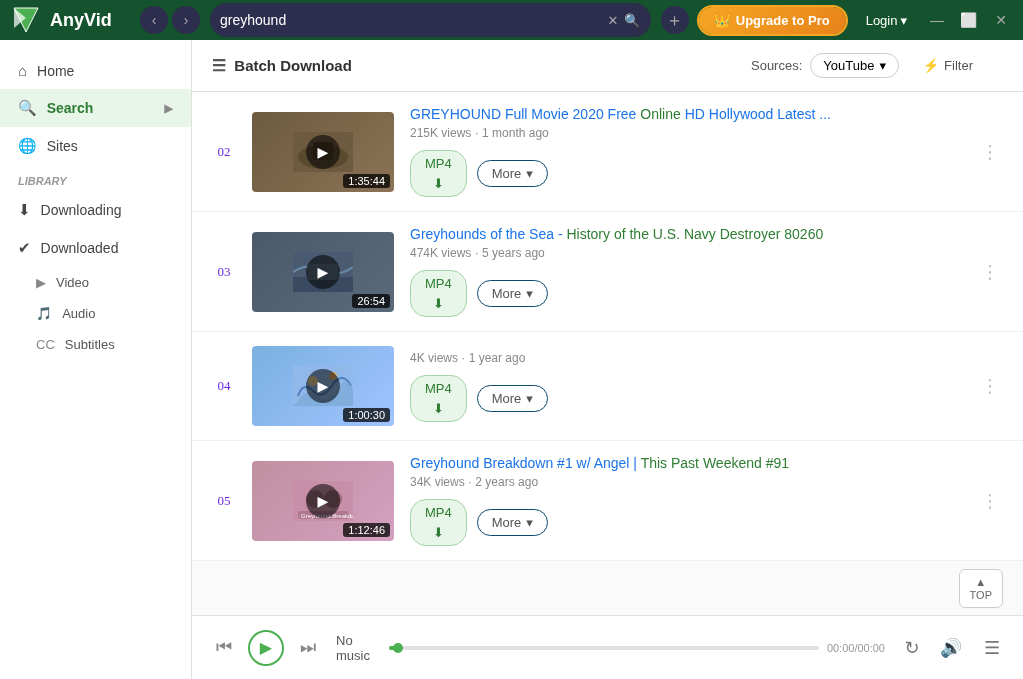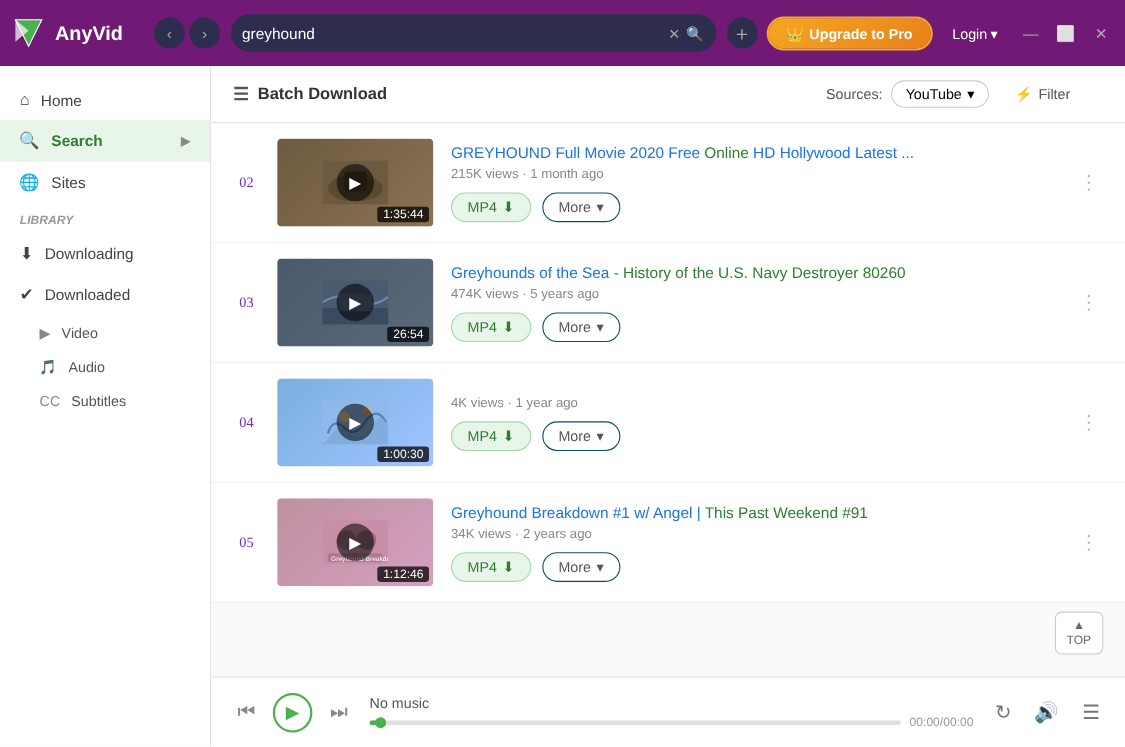--- a/index.html
+++ b/index.html
@@ -1,24 +1,24 @@
 <!DOCTYPE html>
 <html><head>
   <meta charset="utf-8">
   <style>
     * { box-sizing: border-box; margin: 0; padding: 0; font-family: 'Segoe UI', Arial, sans-serif; }
     body { width: 1023px; height: 679px; overflow: hidden; background: #f5f5f5; display: flex; flex-direction: column; }
 
     
     .titlebar {
-      background: #701a75;
+      background: #14532d;
       display: flex;
       align-items: center;
       padding: 0 10px;
-      height: 60px;
+      height: 40px;
       gap: 10px;
       flex-shrink: 0;
     }
     .logo-area {
       display: flex;
       align-items: center;
       gap: 8px;
       color: white;
       font-size: 18px;
       font-weight: bold;
@@ -313,20 +313,21 @@
       border: 1px solid #a5d6a7;
       border-radius: 16px;
       padding: 5px 14px;
       font-size: 13px;
       color: #2e7d32;
       cursor: pointer;
       display: flex;
       align-items: center;
       gap: 5px;
       font-weight: 500;
+      flex-direction: column;
     }
     .more-btn {
       background: #fff;
       border: 1px solid #0c4a6e;
       border-radius: 16px;
       padding: 5px 14px;
       font-size: 13px;
       color: #555;
       cursor: pointer;
       display: flex;
@@ -386,21 +387,21 @@
       cursor: pointer;
       width: 36px;
       height: 36px;
       display: flex;
       align-items: center;
       justify-content: center;
     }
     .player-info {
       flex: 1;
       display: flex;
-      flex-direction: column;
+      flex-direction: row;
       gap: 4px;
     }
     .player-track {
       font-size: 13px;
       color: #555;
     }
     .player-progress {
       width: 100%;
       display: flex;
       align-items: center;

